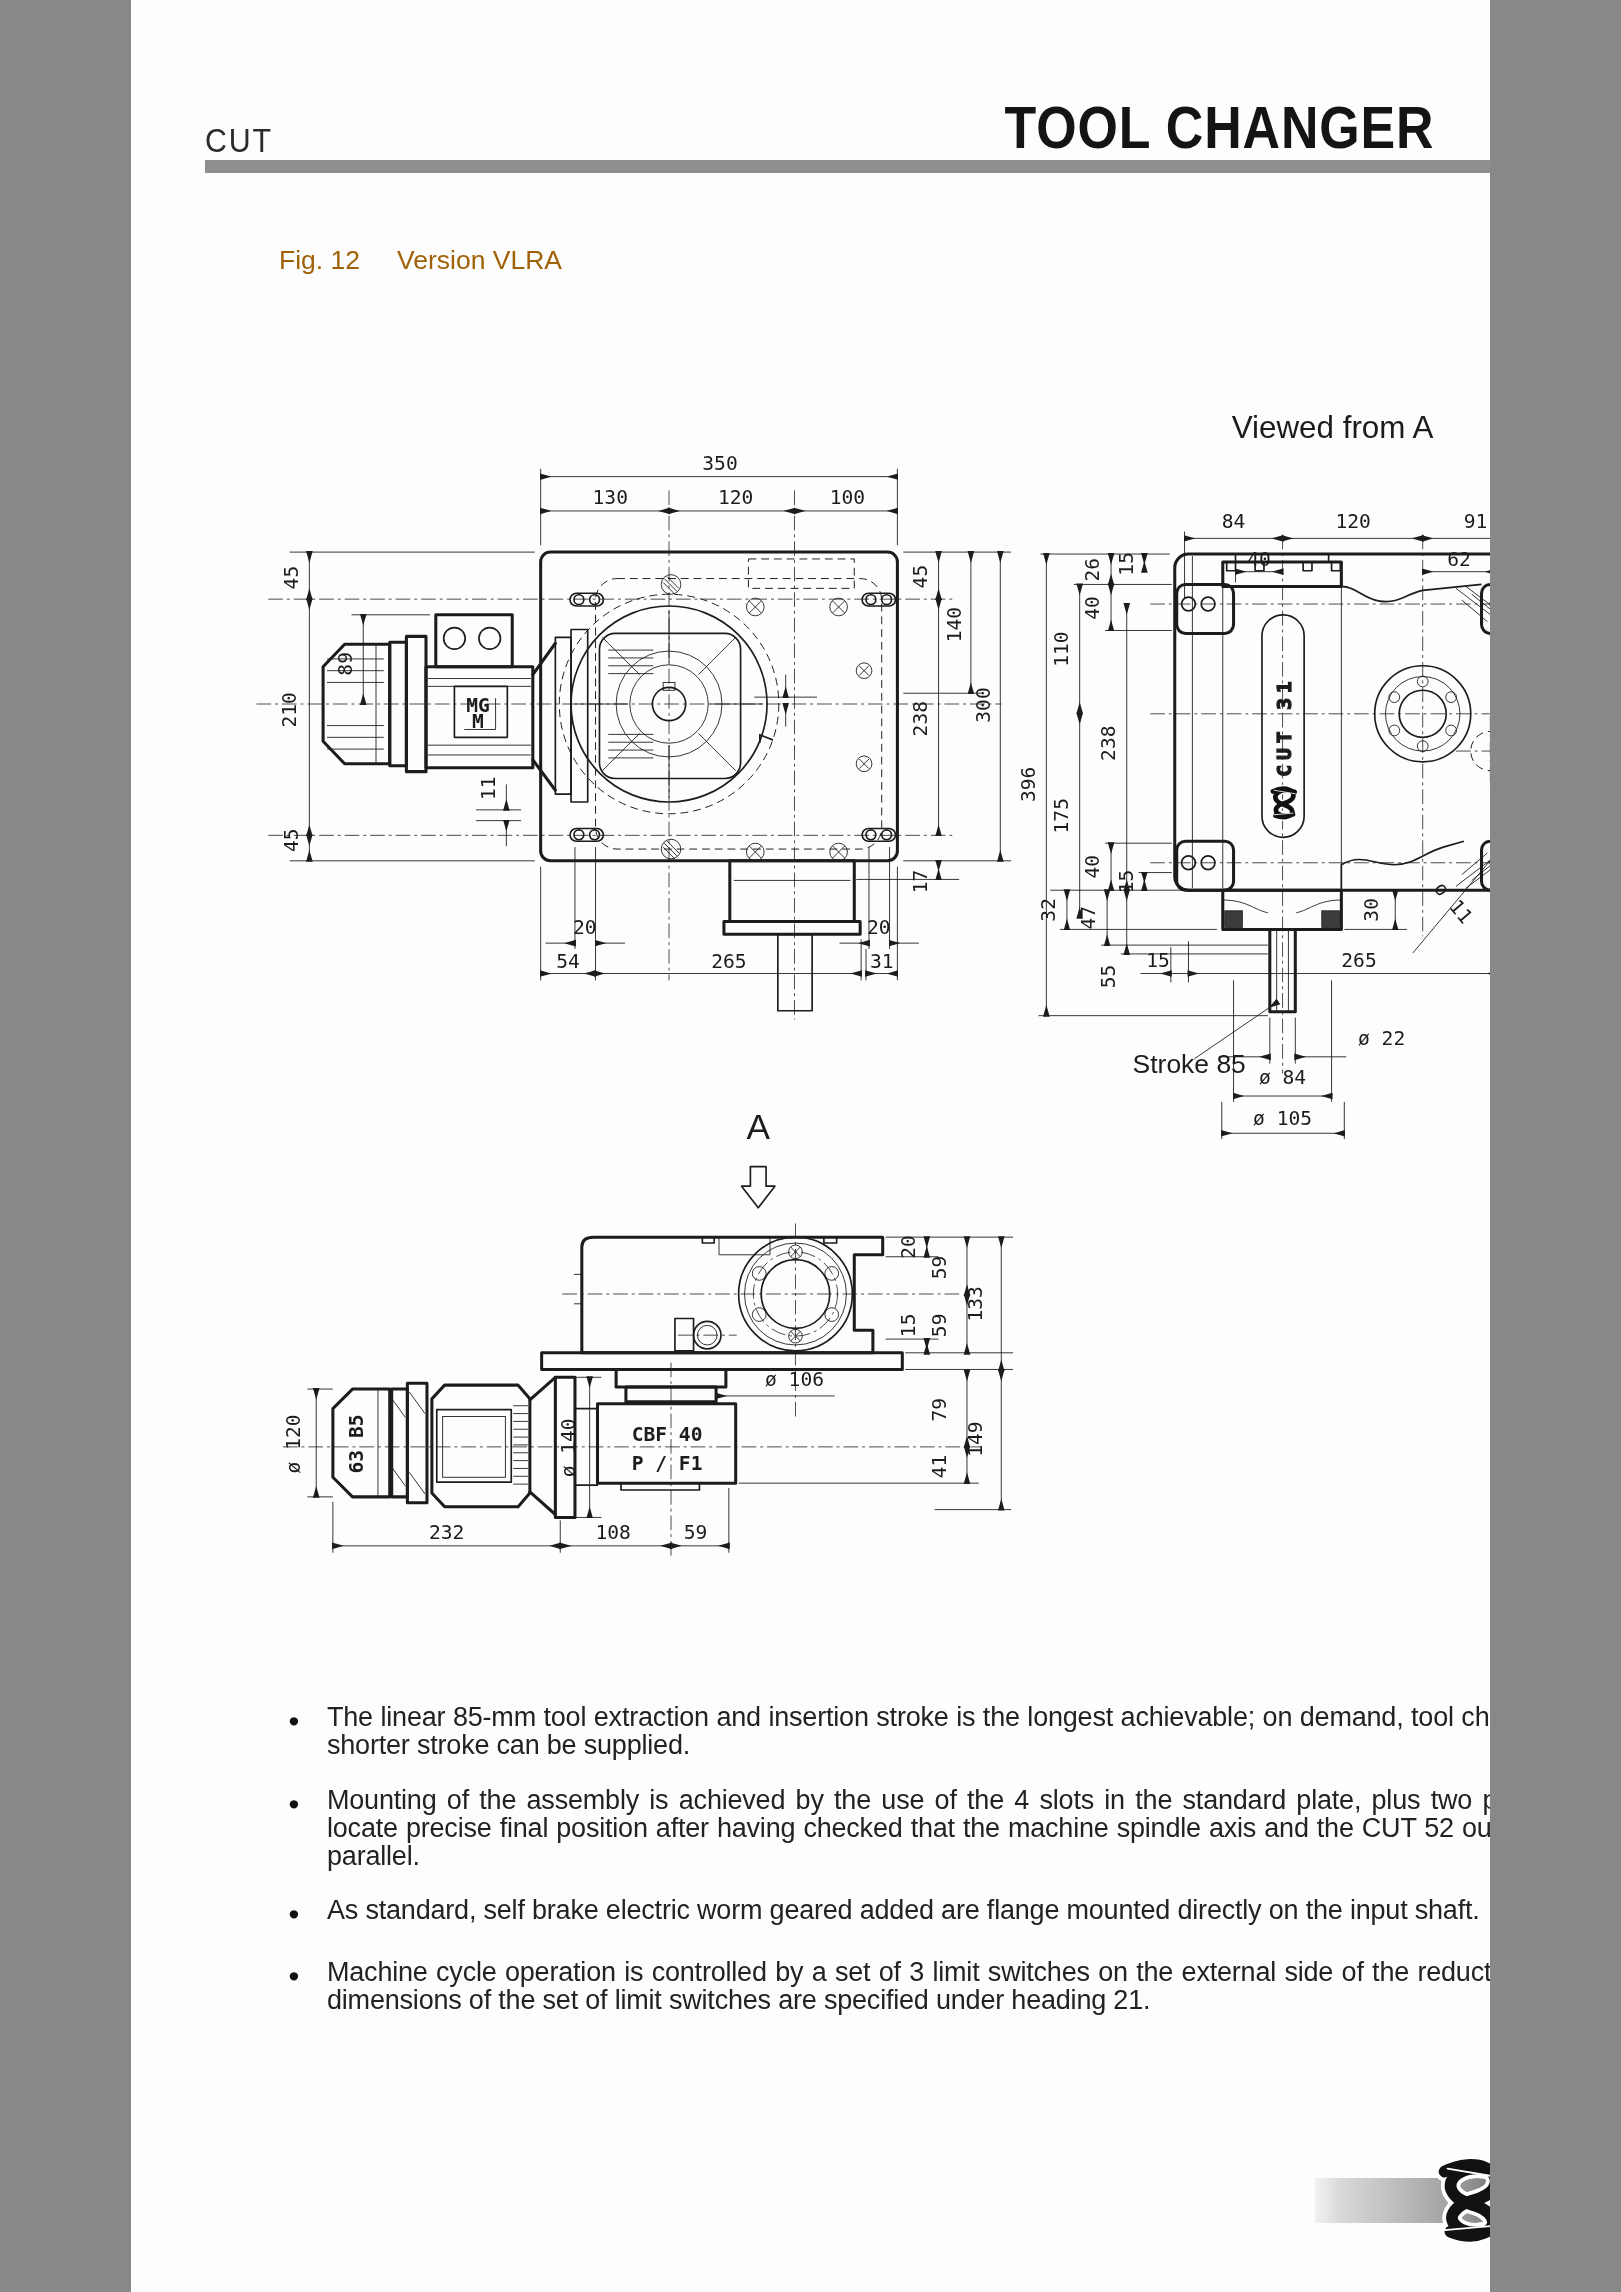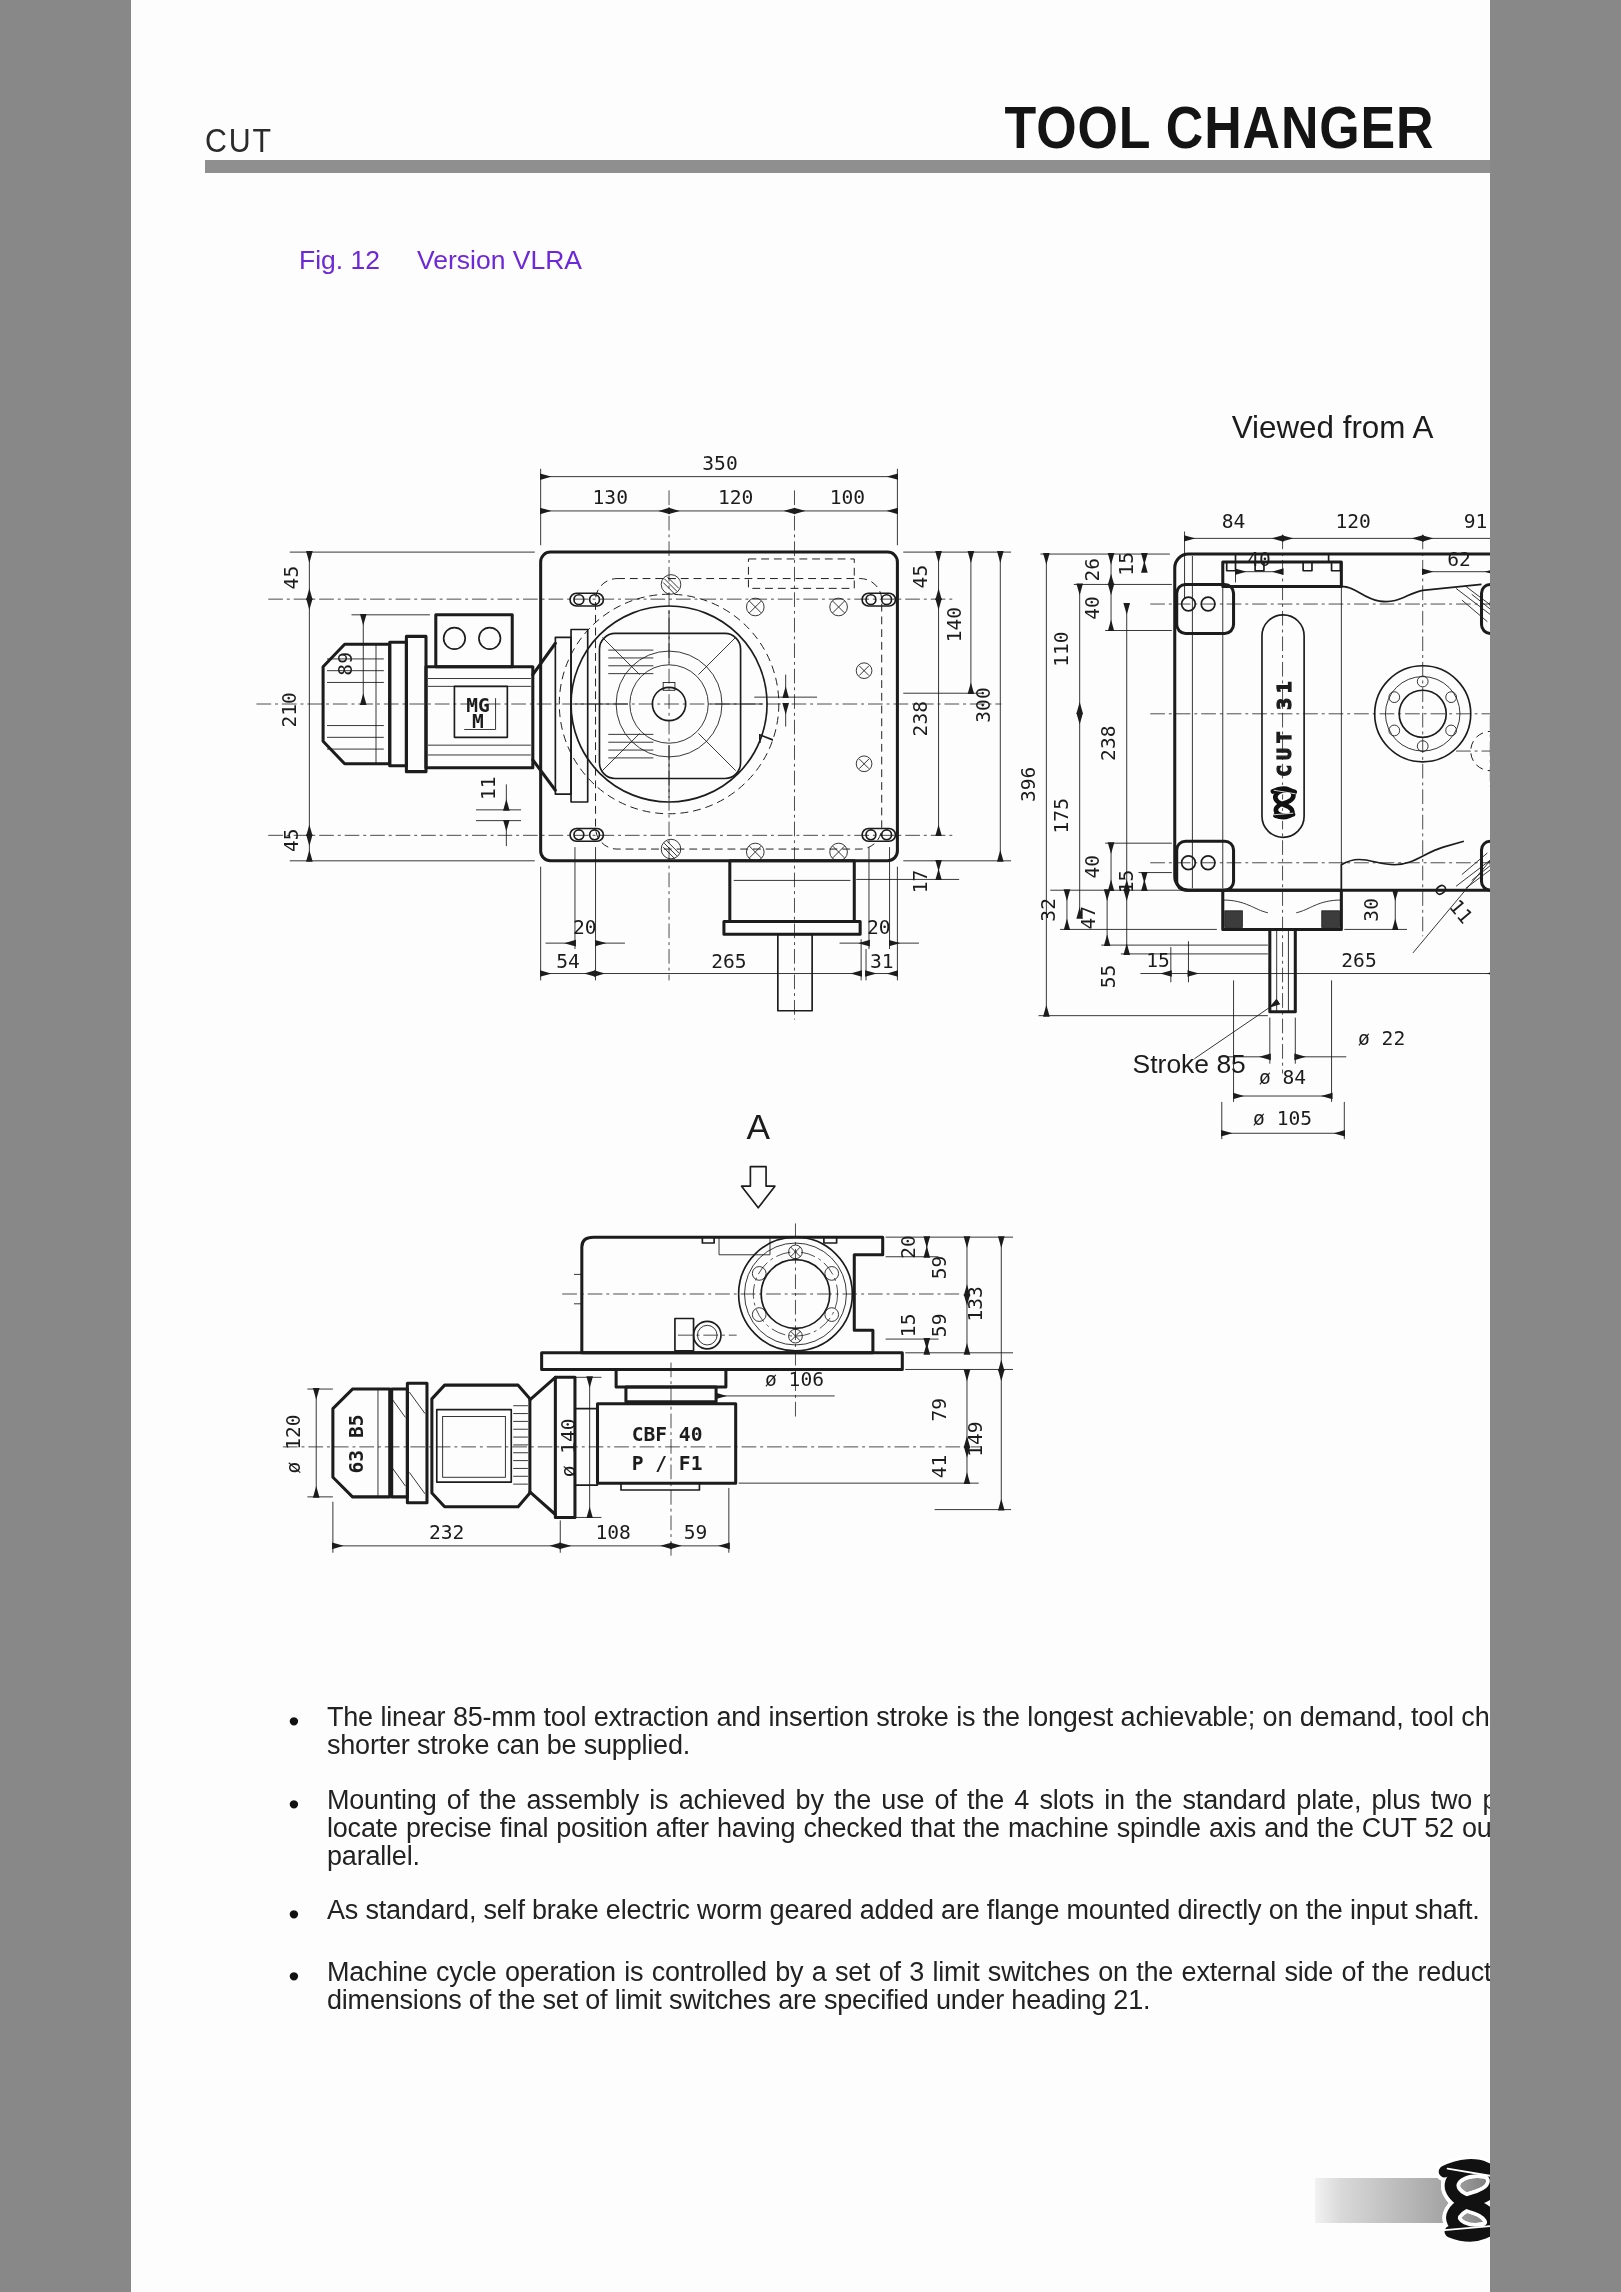--- a/index.html
+++ b/index.html
@@ -5,21 +5,21 @@
   html,body{margin:0;padding:0;background:#888;}
   .page{position:relative;width:1359px;height:2293px;background:#fdfdfd;margin:0 auto;
         font-family:"Liberation Sans",sans-serif;color:#1c1c1c;overflow:hidden;}
   
   .hdr-product{position:absolute;left:74px;top:122px;font-size:33px;letter-spacing:2px;color:#2b2b2b;
                transform:scaleX(.92);transform-origin:left;font-weight:400;}
   .hdr-title{position:absolute;right:56px;top:94px;font-size:59px;font-weight:700;color:#141414;
              letter-spacing:1px;transform:scaleX(.88);transform-origin:right;}
   .hdr-bar{position:absolute;left:74px;top:160px;width:1491px;height:12.7px;background:#8f8f8f;}
   
-  .figcap{position:absolute;left:168px;top:245px;font-size:26.5px;color:#6d28d9;}
+  .figcap{position:absolute;left:148px;top:245px;font-size:26.5px;color:#a16207;}
   .figcap .ver{margin-left:37px;}
   
   svg.dwg{position:absolute;left:0;top:0;}
   .o3{fill:none;stroke:#1c1c1c;stroke-width:3.1;stroke-linejoin:round;stroke-linecap:round;}
   .o2{fill:none;stroke:#1c1c1c;stroke-width:1.7;stroke-linejoin:round;}
   .o1{fill:none;stroke:#1c1c1c;stroke-width:.9;}
   .dim{fill:none;stroke:#1c1c1c;stroke-width:.9;}
   .cl{fill:none;stroke:#1c1c1c;stroke-width:.8;stroke-dasharray:15 4 3 4;}
   .hid{fill:none;stroke:#1c1c1c;stroke-width:1;stroke-dasharray:8 5;}
   .seal{fill:#3c3c3c;stroke:#1c1c1c;stroke-width:.8;}

